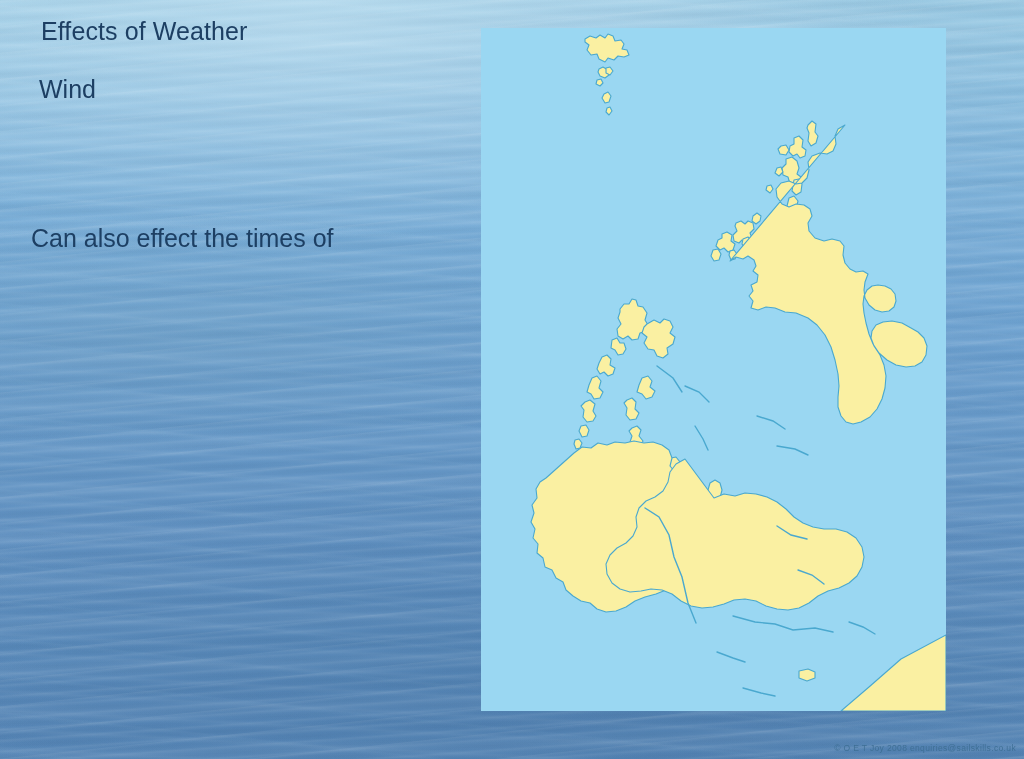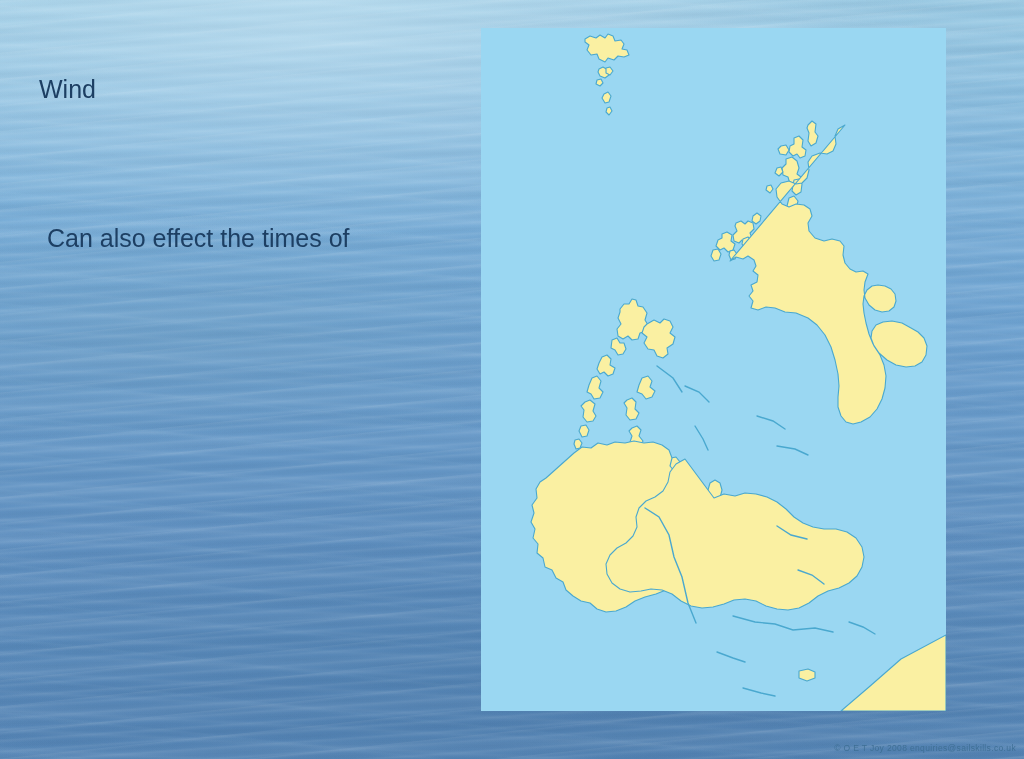--- a/index.html
+++ b/index.html
@@ -106,21 +106,20 @@
     color: #1d3f63;
     white-space: nowrap;
   }
   .body-block {
     position: absolute;
     left: 31px; top: 143px;
     font-size: 25px;
     line-height: 38px;
     color: #1d3f63;
     white-space: pre;
-    margin-left: 16px;
   }
   .body-line { display: block; }
 
   
   .map-panel {
     position: absolute;
     left: 481px; top: 28px;
     width: 465px; height: 683px;
     background: #9ad7f2;
     overflow: hidden;
@@ -142,20 +141,21 @@
 <body>
 
 <div id="slide">
 
   <div class="bg-base"></div>
   <div class="bg-ripples"></div>
   <div class="bg-ripples2"></div>
   <div class="bg-haze"></div>
 
   <div class="text-layer">
+    <div class="slide-title">Effects of Weather</div>
     <div class="subhead">Wind</div>
     <div class="body-block">
       <span class="body-line">Can also effect the times of</span>
     </div>
   </div>
 
   <div class="map-panel">
     <svg viewBox="0 0 465 683" preserveAspectRatio="none">
       <rect x="0" y="0" width="465" height="683" fill="#9ad7f2"></rect>
 

